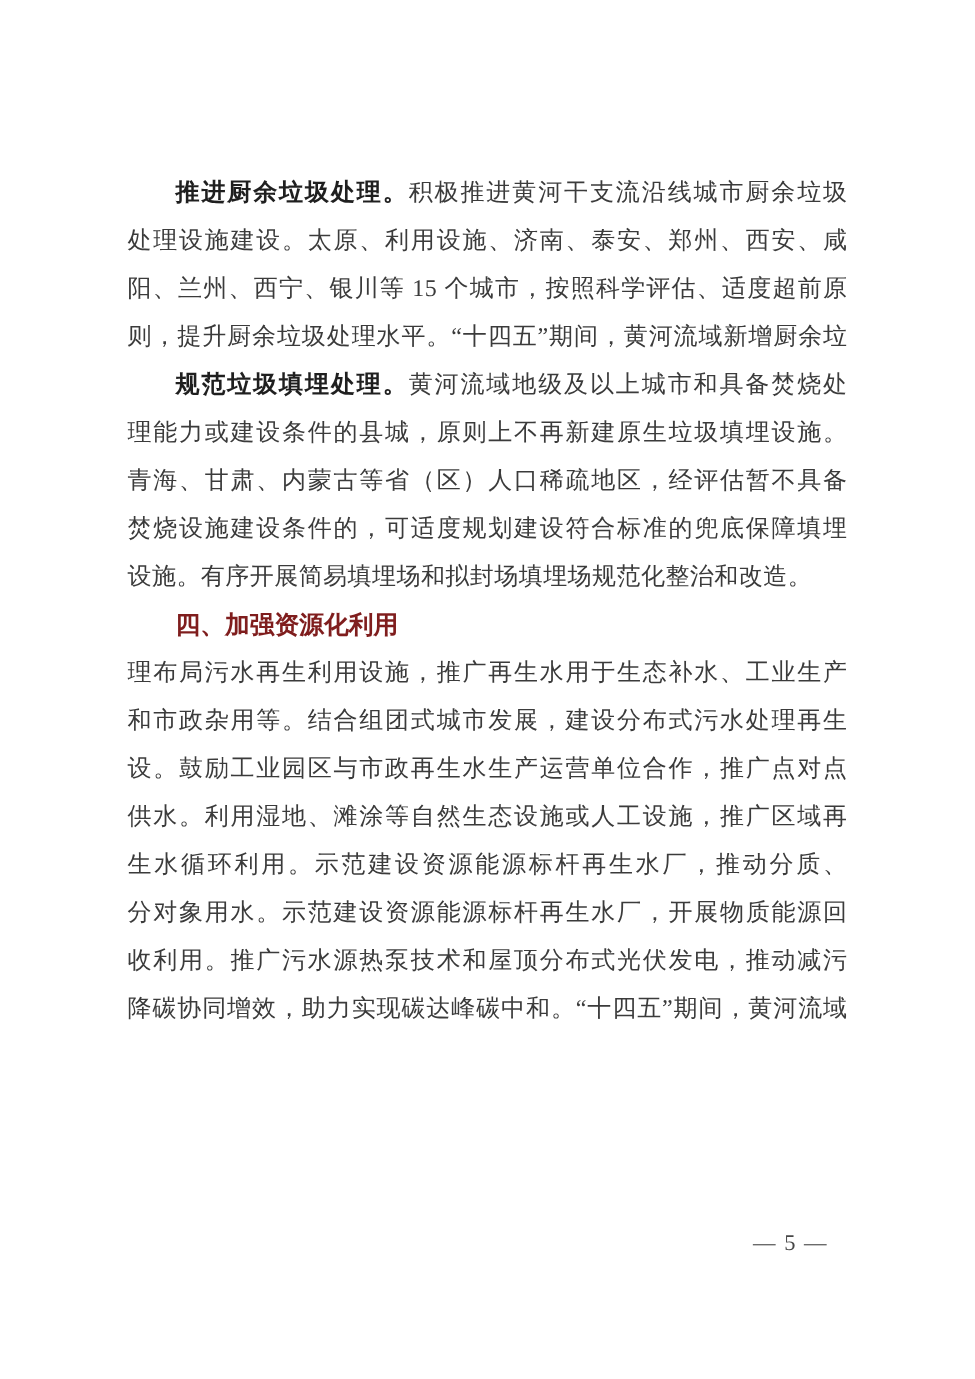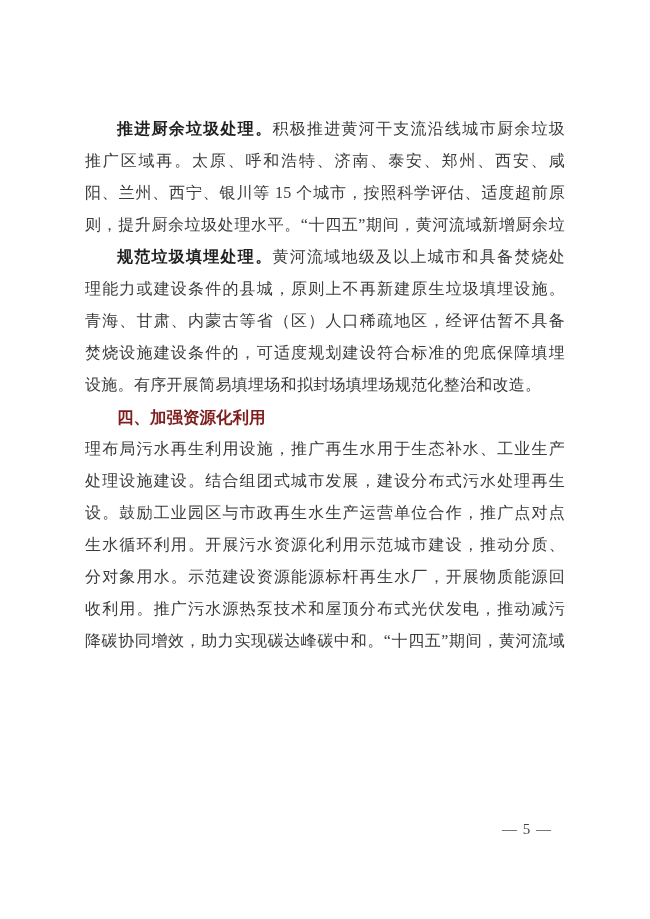--- a/index.html
+++ b/index.html
@@ -78,40 +78,41 @@
   }
 </style>
 </head>
 <body>
 
 <div class="page">
   <div class="text-block">
 
     <div class="para">
       <div class="line indent"><span class="lead">推进厨余垃圾处理。</span><span>积极推进黄河干支流沿线城市厨余垃圾</span></div>
-      <div class="line">推广区域再。太原、呼和浩特、济南、泰安、郑州、西安、咸</div>
+      <div class="line">处理设施建设。太原、利用设施、济南、泰安、郑州、西安、咸</div>
       <div class="line">阳、兰州、西宁、银川等 15 个城市，按照科学评估、适度超前原</div>
       <div class="line">则，提升厨余垃圾处理水平。“十四五”期间，黄河流域新增厨余垃</div>
     </div>
 
     <div class="para">
       <div class="line indent"><span class="lead">规范垃圾填埋处理。</span><span>黄河流域地级及以上城市和具备焚烧处</span></div>
       <div class="line">理能力或建设条件的县城，原则上不再新建原生垃圾填埋设施。</div>
       <div class="line">青海、甘肃、内蒙古等省（区）人口稀疏地区，经评估暂不具备</div>
       <div class="line">焚烧设施建设条件的，可适度规划建设符合标准的兜底保障填埋</div>
       <div class="line last">设施。有序开展简易填埋场和拟封场填埋场规范化整治和改造。</div>
     </div>
 
     <div class="heading">四、加强资源化利用</div>
 
     <div class="para">
       <div class="line">理布局污水再生利用设施，推广再生水用于生态补水、工业生产</div>
-      <div class="line">处理设施建设。结合组团式城市发展，建设分布式污水处理再生</div>
+      <div class="line">和市政杂用等。结合组团式城市发展，建设分布式污水处理再生</div>
       <div class="line">设。鼓励工业园区与市政再生水生产运营单位合作，推广点对点</div>
-      <div class="line">生水循环利用。开展污水资源化利用示范城市建设，推动分质、</div>
+      <div class="line">供水。利用湿地、滩涂等自然生态设施或人工设施，推广区域再</div>
+      <div class="line">生水循环利用。示范建设资源能源标杆再生水厂，推动分质、</div>
       <div class="line">分对象用水。示范建设资源能源标杆再生水厂，开展物质能源回</div>
       <div class="line">收利用。推广污水源热泵技术和屋顶分布式光伏发电，推动减污</div>
       <div class="line">降碳协同增效，助力实现碳达峰碳中和。“十四五”期间，黄河流域</div>
     </div>
 
   </div>
 
   <div class="page-footer">— 5 —</div>
 </div>
 

